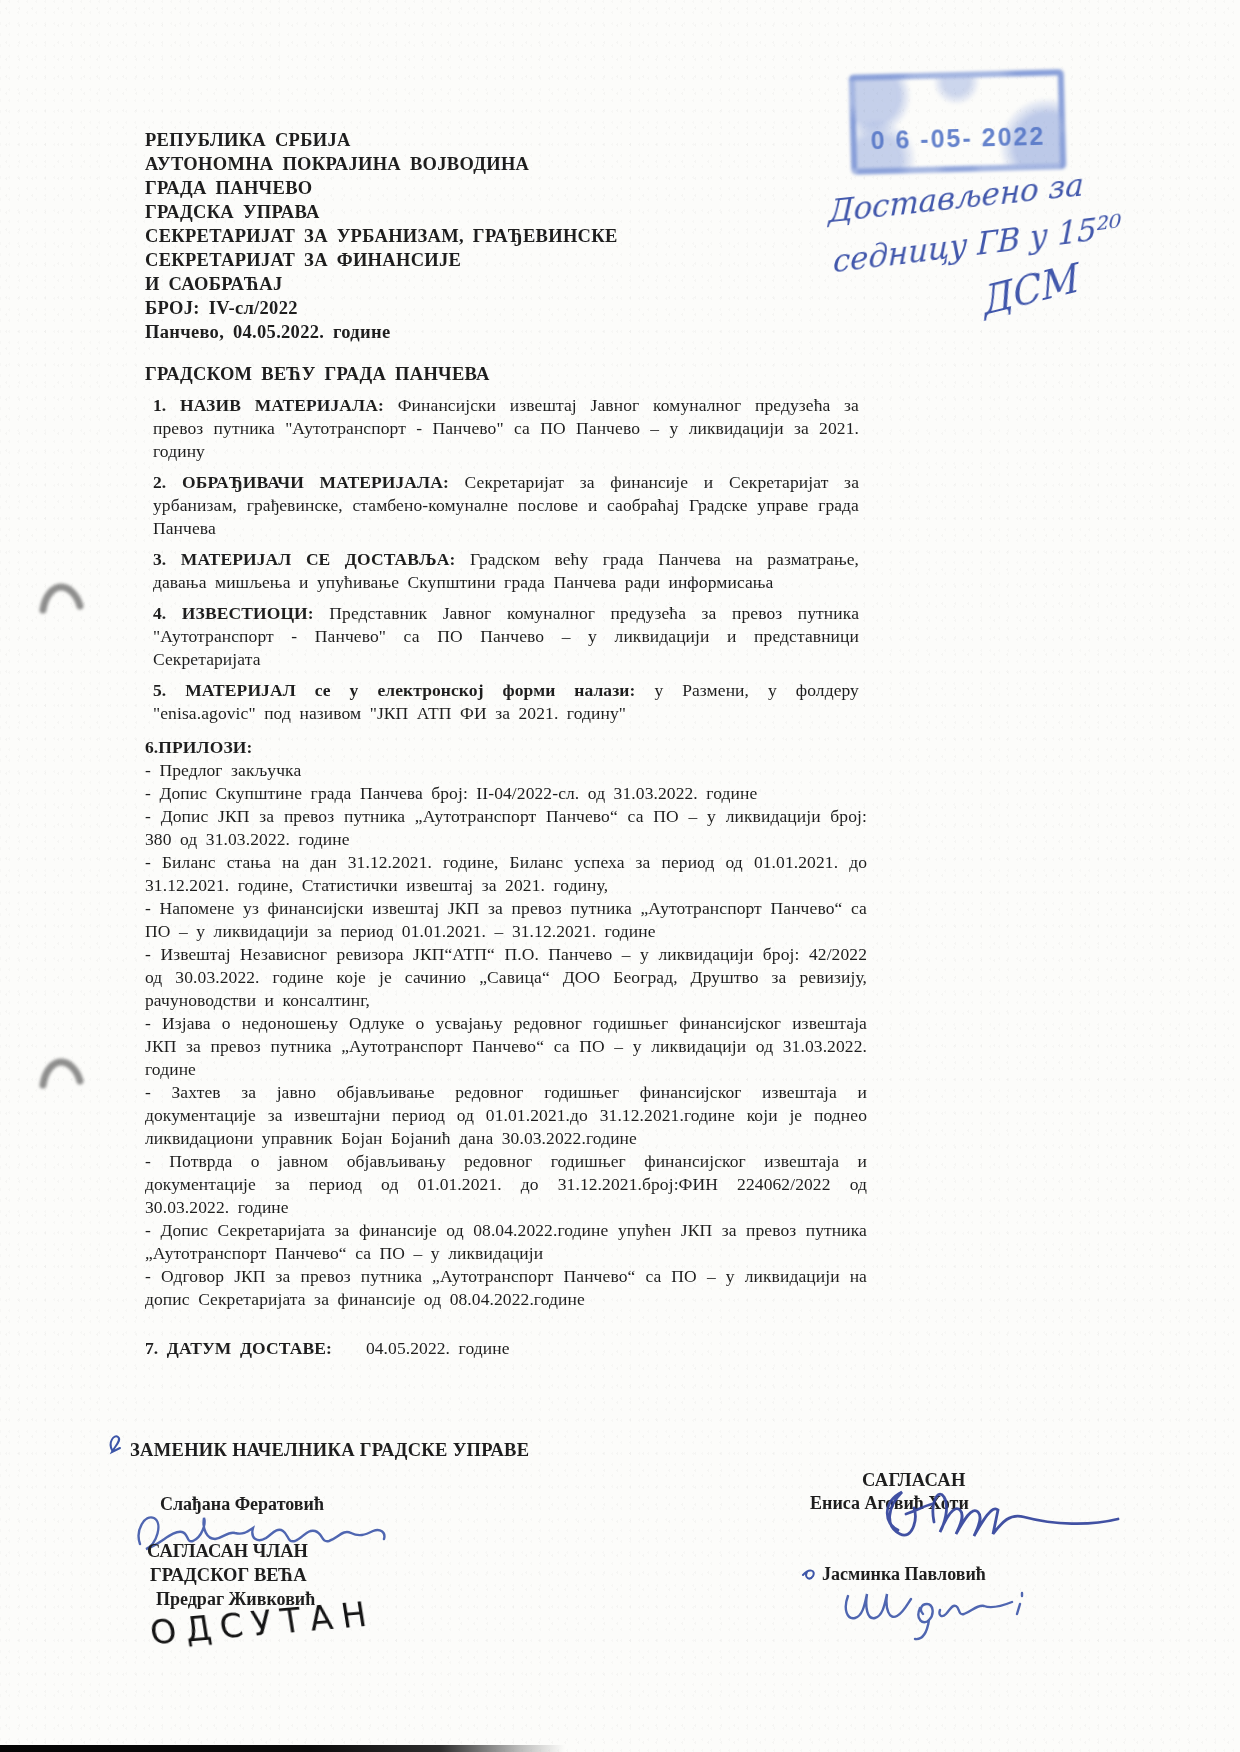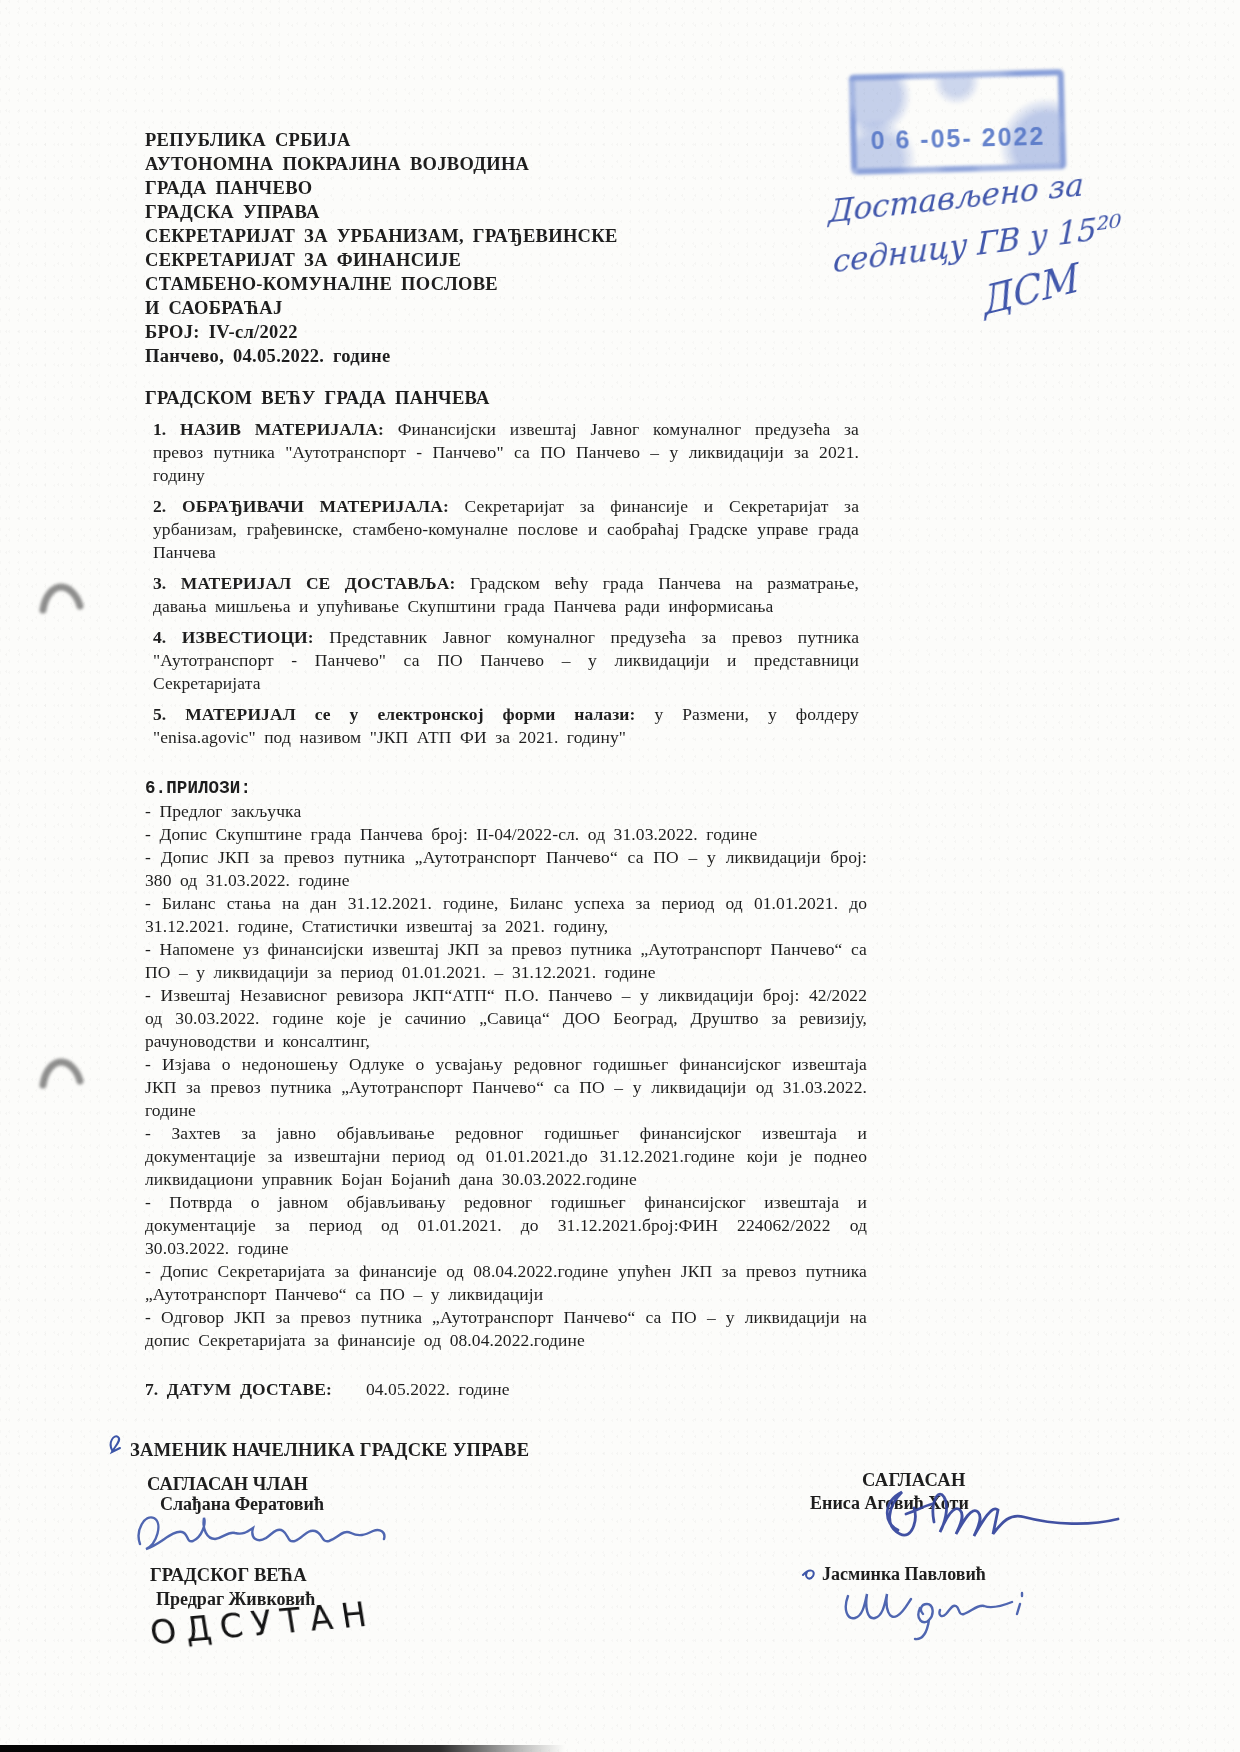--- a/index.html
+++ b/index.html
@@ -40,23 +40,22 @@
     letter-spacing:0.3px;
   }
   p.section{margin:8px; text-align:justify;}
   .s1{margin-top:46px;}
   .s2{margin-top:22px;}
   .s3{margin-top:24px;}
   .s4{margin-top:22px;}
   .s5{margin-top:26px;}
   .b{font-weight:bold;}
   .attach-heading{
-    margin-top:28px;
-    font-weight:bold;
-    font-family:Liberation Mono, monospace;
+    margin-top:11px;
+    font-weight:bold;
   }
   p.attach-item{margin:0; text-align:justify;}
   p.delivery{margin:26px 0 0 0;}
   .delivery-value{margin-left:34px;}
   p.made{margin:0; text-align:justify;}
 
   
   .stamp{
     position:absolute; left:850px; top:72px;
     width:215px; height:100px;
@@ -105,21 +104,21 @@
   .bottom-strip{
     position:absolute; left:0; bottom:0;
     width:565px; height:7px;
     background:linear-gradient(to right,#050505 0%,#0c0c0c 55%,#2e2e2e 78%,rgba(110,110,110,0.45) 92%,transparent 100%);
   }
 
   
   .abs{position:absolute; white-space:nowrap;}
   .deputy-title{left:130px; top:1440px; font-weight:bold; font-size:18.5px; letter-spacing:0.3px;}
   .deputy-name{left:160px; top:1494px; font-weight:bold; font-size:18px;}
-  .consent-1{left:147px; top:1474px; font-weight:bold; font-size:18.5px;}
+  .consent-1{left:147px; top:1541px; font-weight:bold; font-size:18.5px;}
   .consent-2{left:150px; top:1565px; font-weight:bold; font-size:18.5px;}
   .member-name{left:156px; top:1589px; font-weight:bold; font-size:18px;}
   .absent-note{
     left:150px; top:1604px;
     font-family:"DejaVu Sans",sans-serif;
     font-size:33px; letter-spacing:9px; color:#141414;
     transform:rotate(-5deg) skewX(4deg);
     filter:blur(0.2px);
   }
   .secretaries-title{left:862px; top:1470px; font-weight:bold; font-size:18.5px; letter-spacing:0.3px;}
@@ -150,21 +149,20 @@
   <div class="hw hw-line3">ДСМ</div>
 
   <div class="content">
     <div class="letterhead">
       <div>РЕПУБЛИКА СРБИЈА</div>
       <div>АУТОНОМНА ПОКРАЈИНА ВОЈВОДИНА</div>
       <div>ГРАДА ПАНЧЕВО</div>
       <div>ГРАДСКА УПРАВА</div>
       <div>СЕКРЕТАРИЈАТ ЗА УРБАНИЗАМ, ГРАЂЕВИНСКЕ</div>
       <div>СЕКРЕТАРИЈАТ ЗА ФИНАНСИЈЕ</div>
-      <div>СТАМБЕНО-КОМУНАЛНЕ ПОСЛОВЕ</div>
       <div>И САОБРАЋАЈ</div>
       <div>БРОЈ: IV-сл/2022</div>
       <div>Панчево, 04.05.2022. године</div>
     </div>
 
     <div class="recipient">ГРАДСКОМ ВЕЋУ ГРАДА ПАНЧЕВА</div>
 
     <p class="section s1"><span class="b">1. НАЗИВ МАТЕРИЈАЛА:</span> <span>Финансијски извештај Јавног комуналног предузећа за превоз путника "Аутотранспорт - Панчево" са ПО Панчево – у ликвидацији за 2021. годину</span></p>
 
     <p class="section s2"><span class="b">2. ОБРАЂИВАЧИ МАТЕРИЈАЛА:</span> <span>Секретаријат за финансије и Секретаријат за урбанизам, грађевинске, стамбено-комуналне послове и саобраћај Градске управе града Панчева</span></p>

